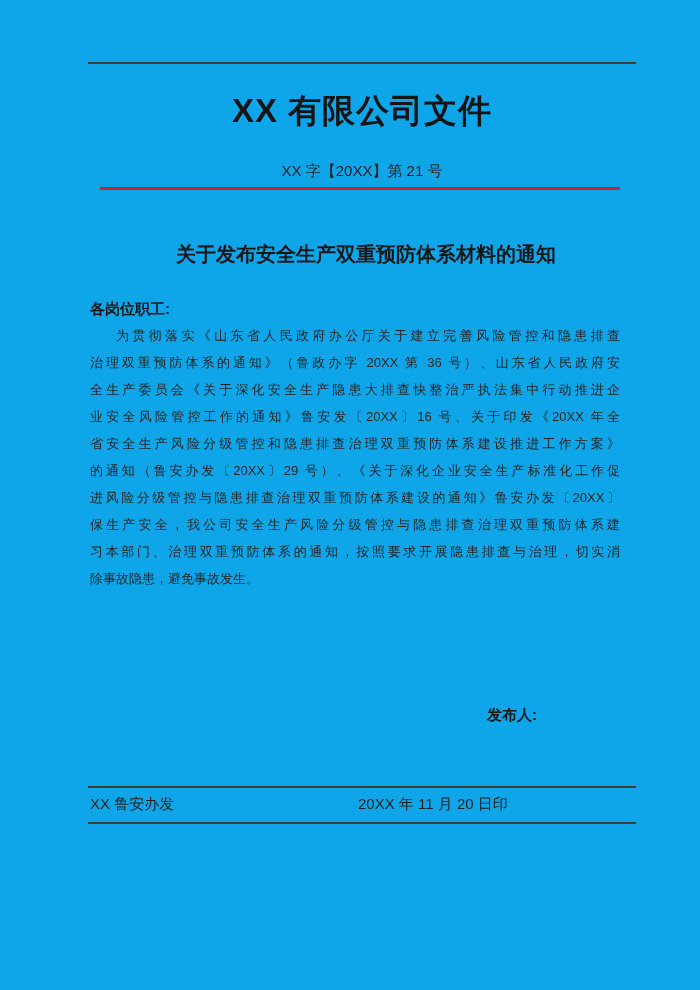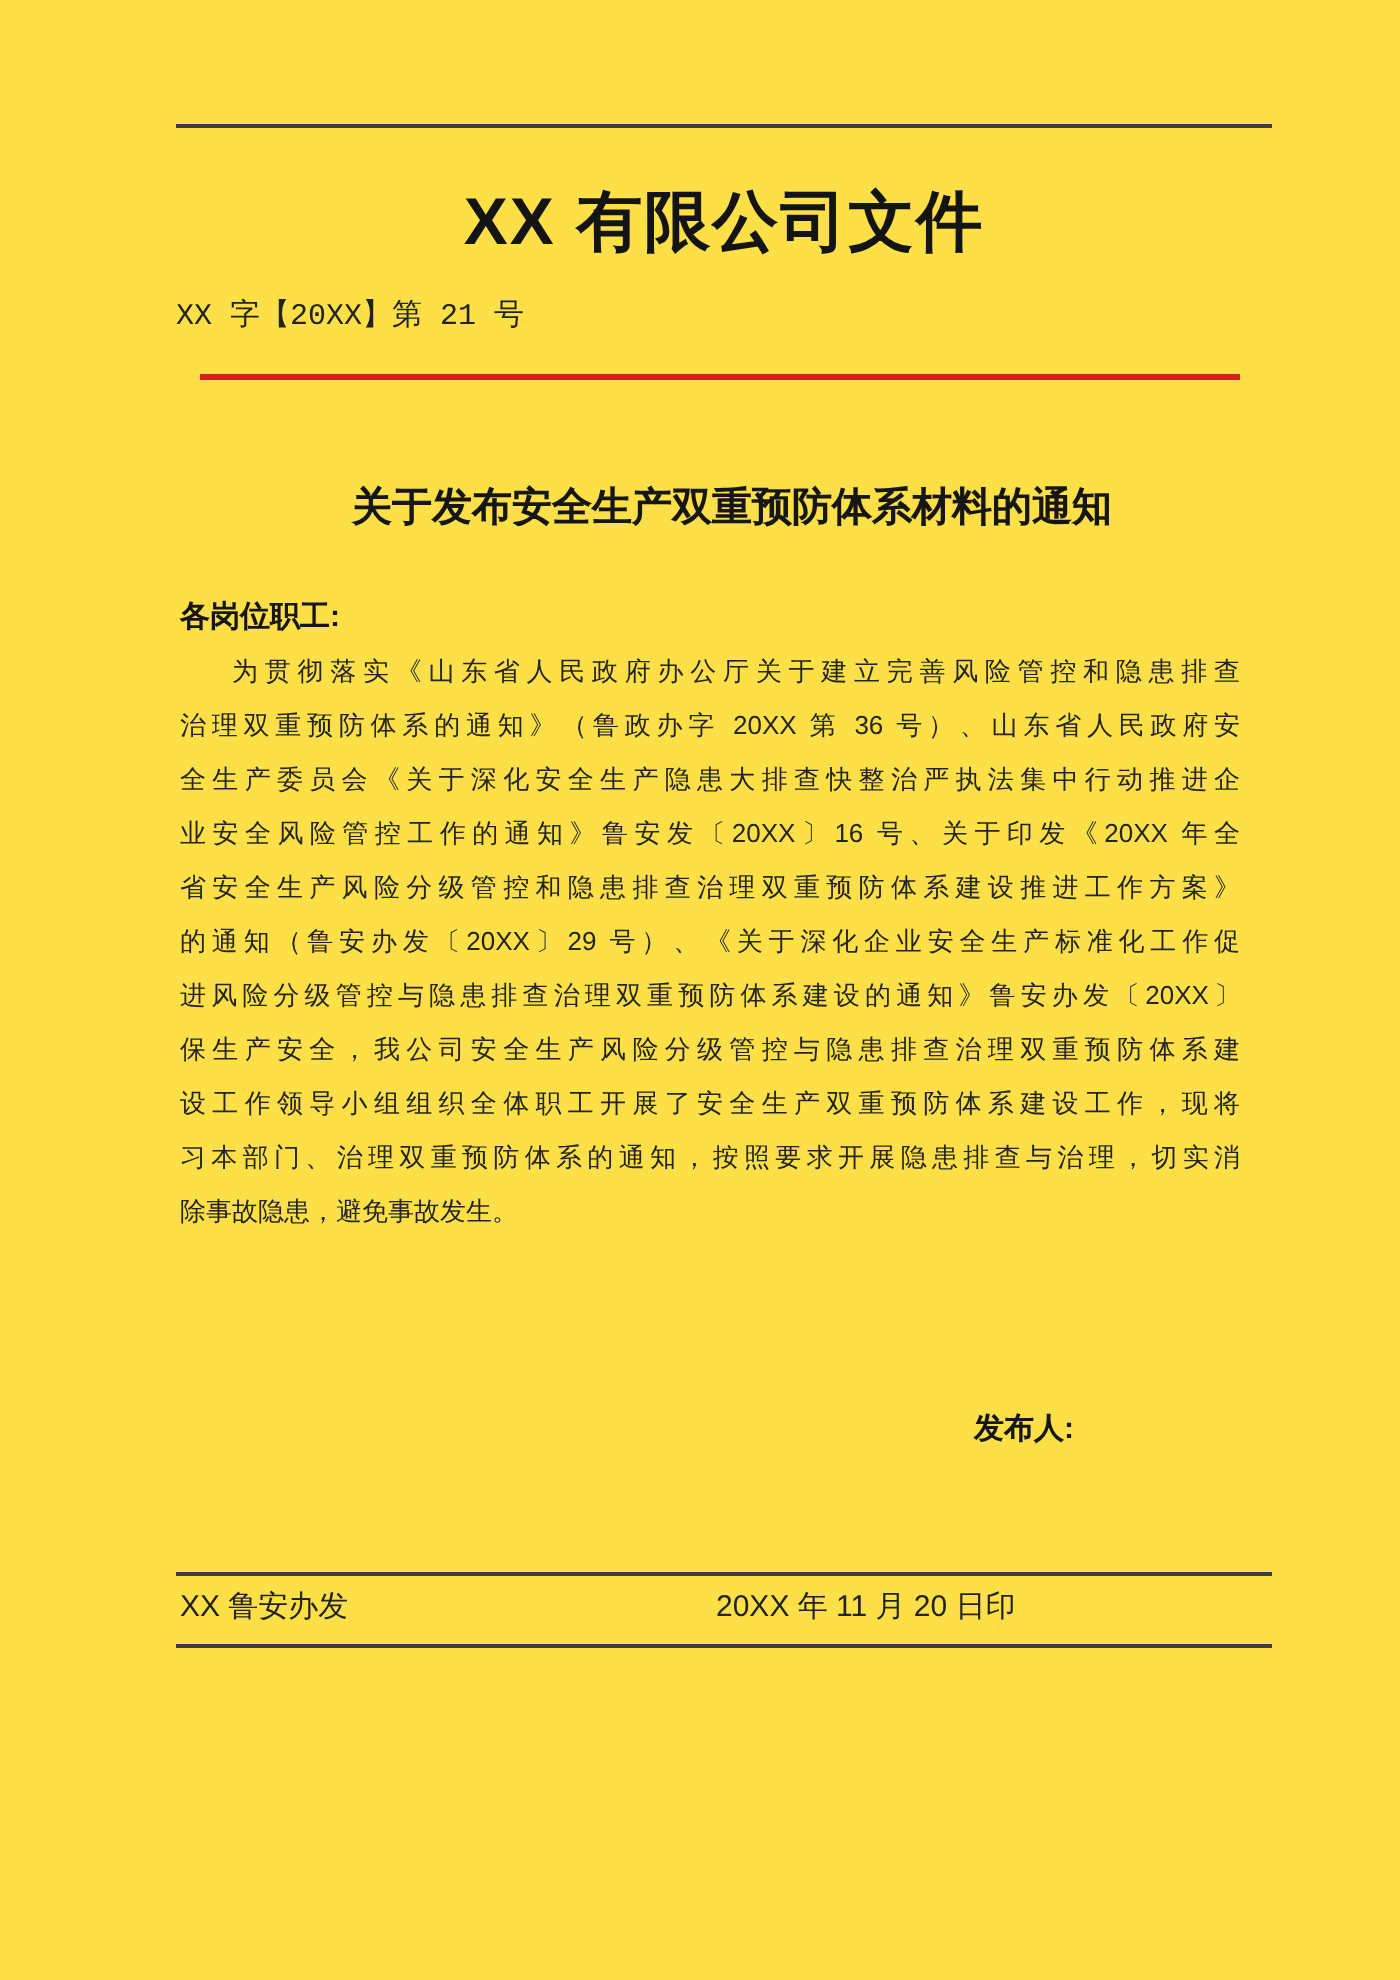--- a/index.html
+++ b/index.html
@@ -4,21 +4,21 @@
 <style>
   html, body {
     margin: 0;
     padding: 0;
     background: #ffffff;
   }
   .page {
     position: relative;
     width: 700px;
     height: 990px;
-    background: #fde047;
+    background: #0ea5e9;
     overflow: hidden;
     font-family: "Liberation Sans", serif;
     color: #1f1f1f;
   }
   .rule {
     position: absolute;
     left: 88px;
     width: 548px;
     height: 2px;
     background: #3d3d3d;
@@ -35,26 +35,25 @@
     font-size: 33px;
     font-weight: bold;
     line-height: 46px;
     color: #141414;
     letter-spacing: 1px;
   }
   .doc-number {
     position: absolute;
     left: 88px;
     width: 548px;
-    top: 148px;
-    text-align: left;
+    top: 160px;
+    text-align: center;
     font-size: 15px;
     line-height: 22px;
     color: #222;
-    font-family: Liberation Mono, monospace;
   }
   .red-rule {
     position: absolute;
     left: 100px;
     width: 520px;
     top: 187px;
     height: 3px;
     background: #d02120;
   }
   .notice-title {
@@ -140,21 +139,20 @@
 
   <div class="body-paragraph">
       <div class="body-line first">为贯彻落实《山东省人民政府办公厅关于建立完善风险管控和隐患排查</div>
       <div class="body-line">治理双重预防体系的通知》（鲁政办字 20XX 第 36 号）、山东省人民政府安</div>
       <div class="body-line">全生产委员会《关于深化安全生产隐患大排查快整治严执法集中行动推进企</div>
       <div class="body-line">业安全风险管控工作的通知》鲁安发〔20XX〕16 号、关于印发《20XX 年全</div>
       <div class="body-line">省安全生产风险分级管控和隐患排查治理双重预防体系建设推进工作方案》</div>
       <div class="body-line">的通知（鲁安办发〔20XX〕29 号）、《关于深化企业安全生产标准化工作促</div>
       <div class="body-line">进风险分级管控与隐患排查治理双重预防体系建设的通知》鲁安办发〔20XX〕</div>
       <div class="body-line">保生产安全，我公司安全生产风险分级管控与隐患排查治理双重预防体系建</div>
-      <div class="body-line">设工作领导小组组织全体职工开展了安全生产双重预防体系建设工作，现将</div>
       <div class="body-line">习本部门、治理双重预防体系的通知，按照要求开展隐患排查与治理，切实消</div>
       <div class="body-line last">除事故隐患，避免事故发生。</div>
     </div>
 
   <div class="publisher">发布人:</div>
 
   <div class="rule footer-rule-top"></div>
 
   <span class="footer-company">XX 鲁安办发</span>
 

